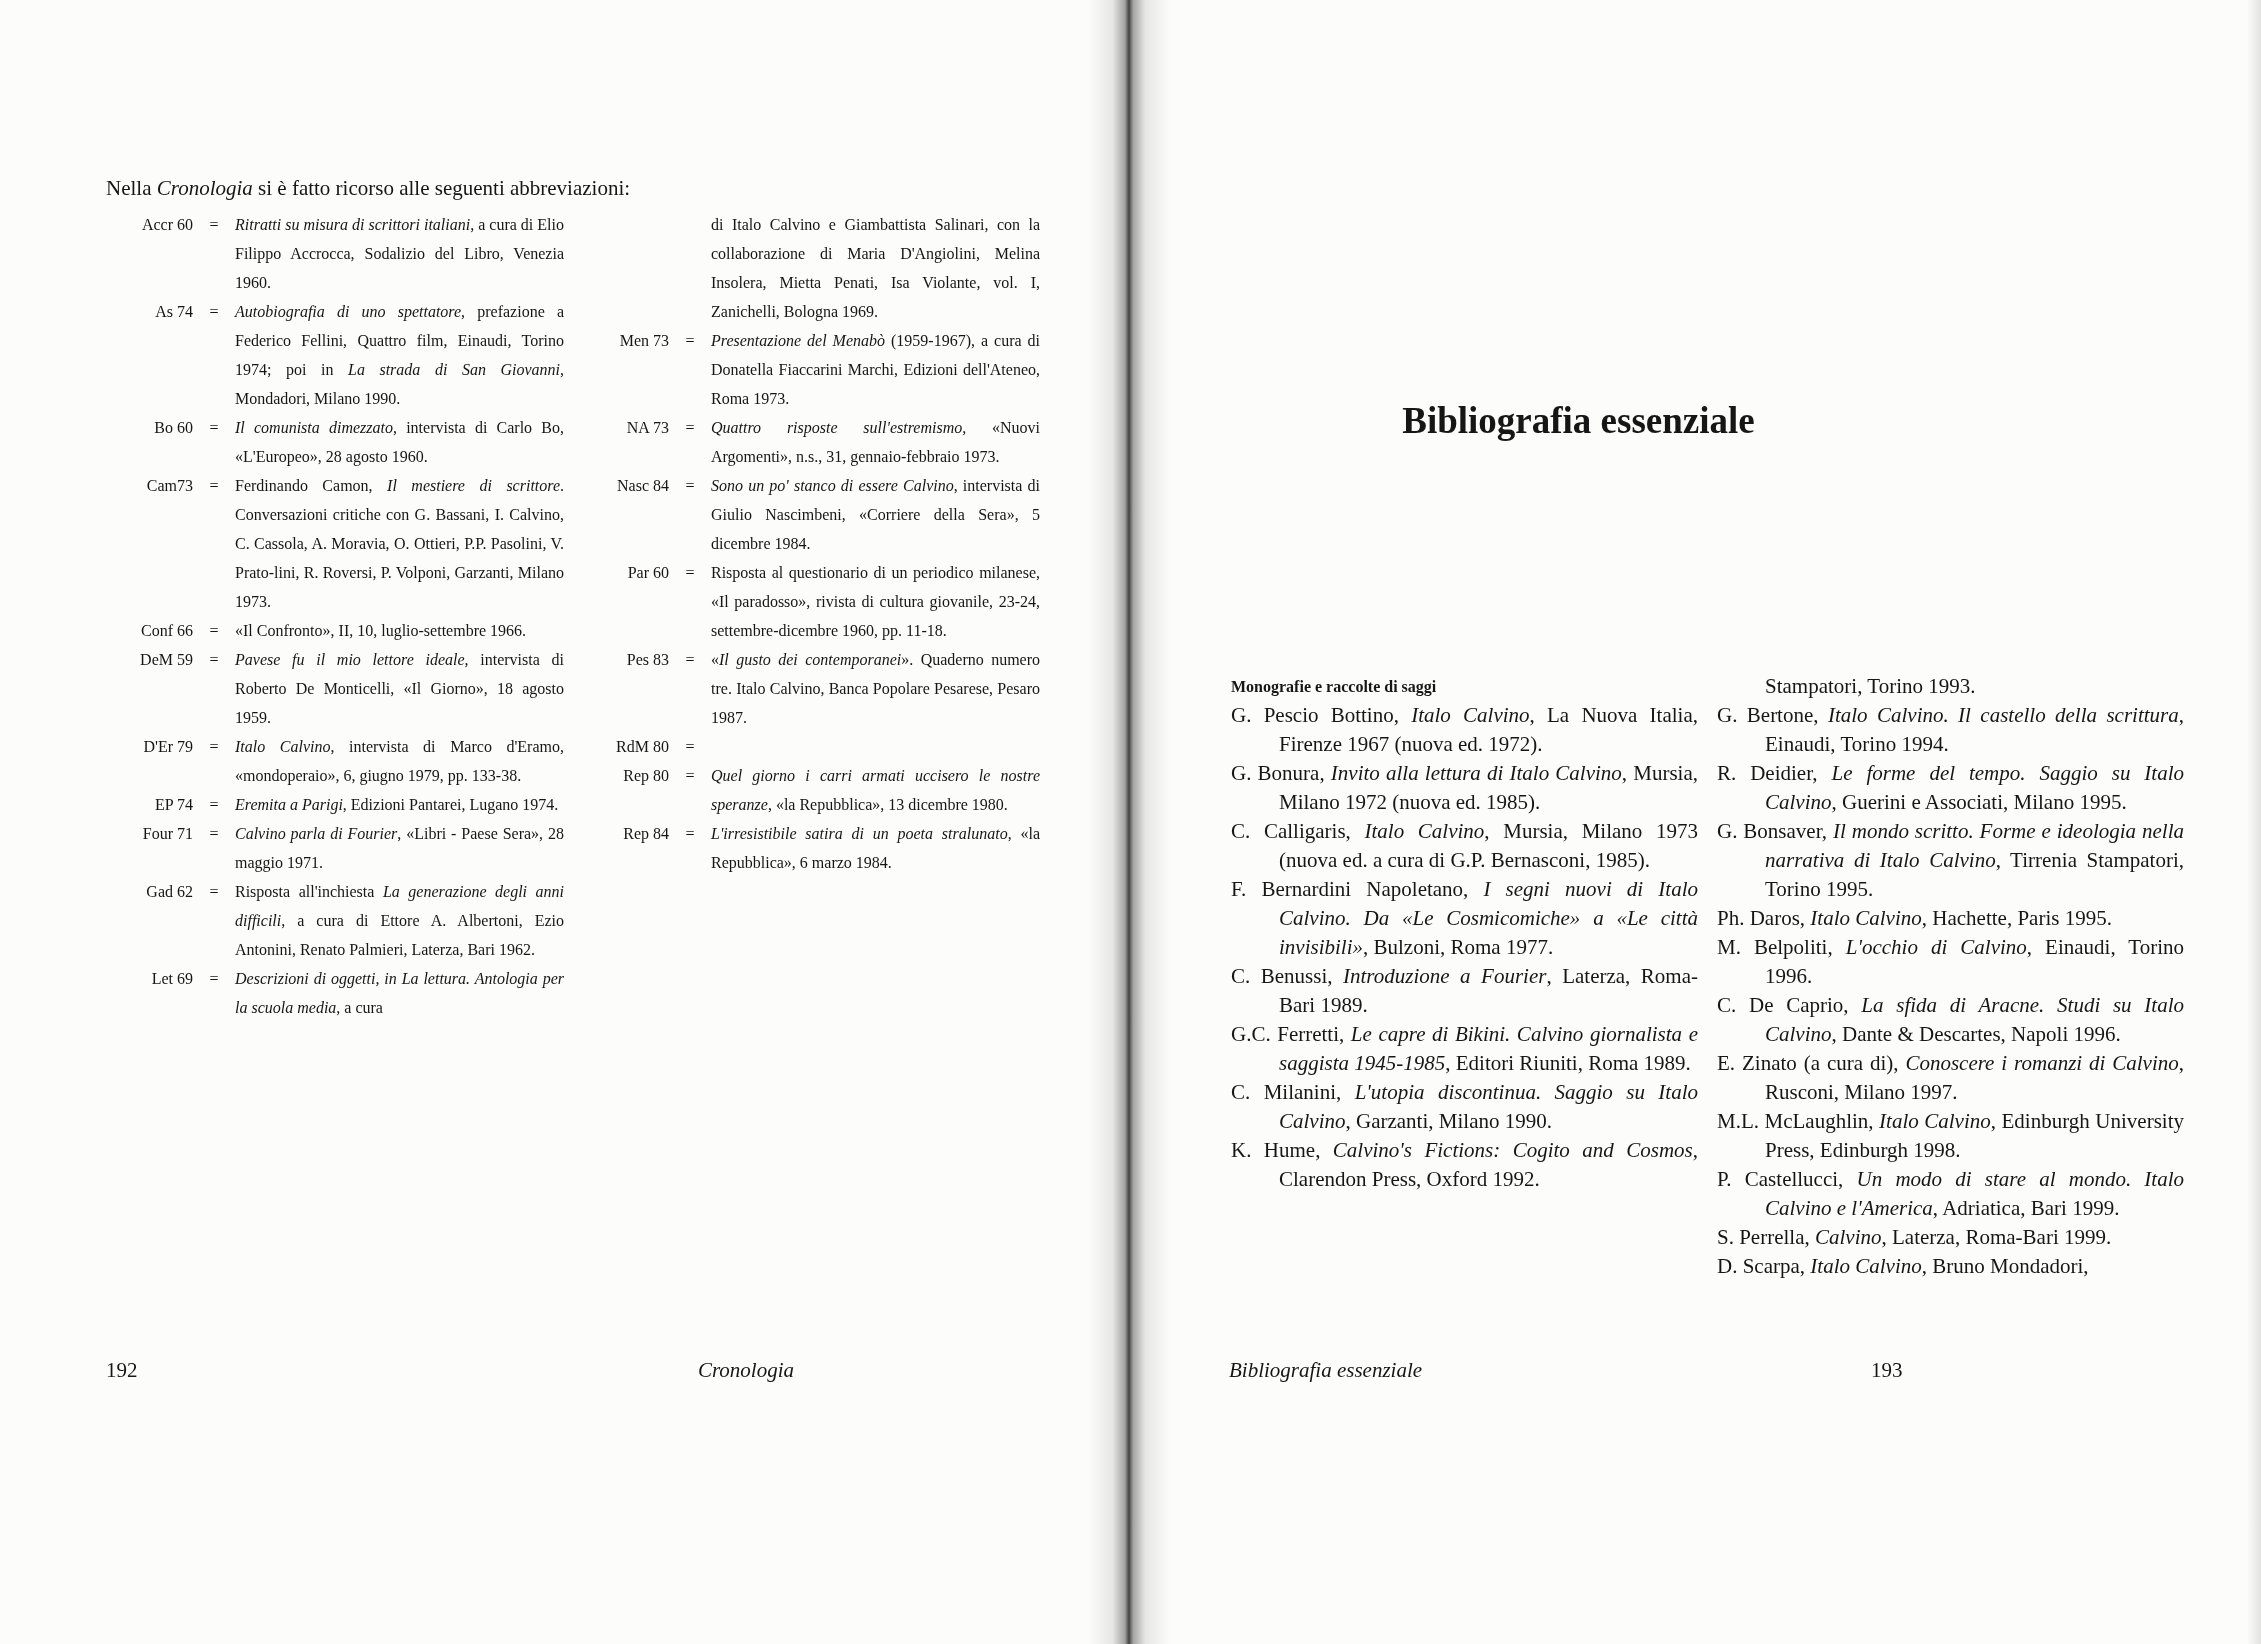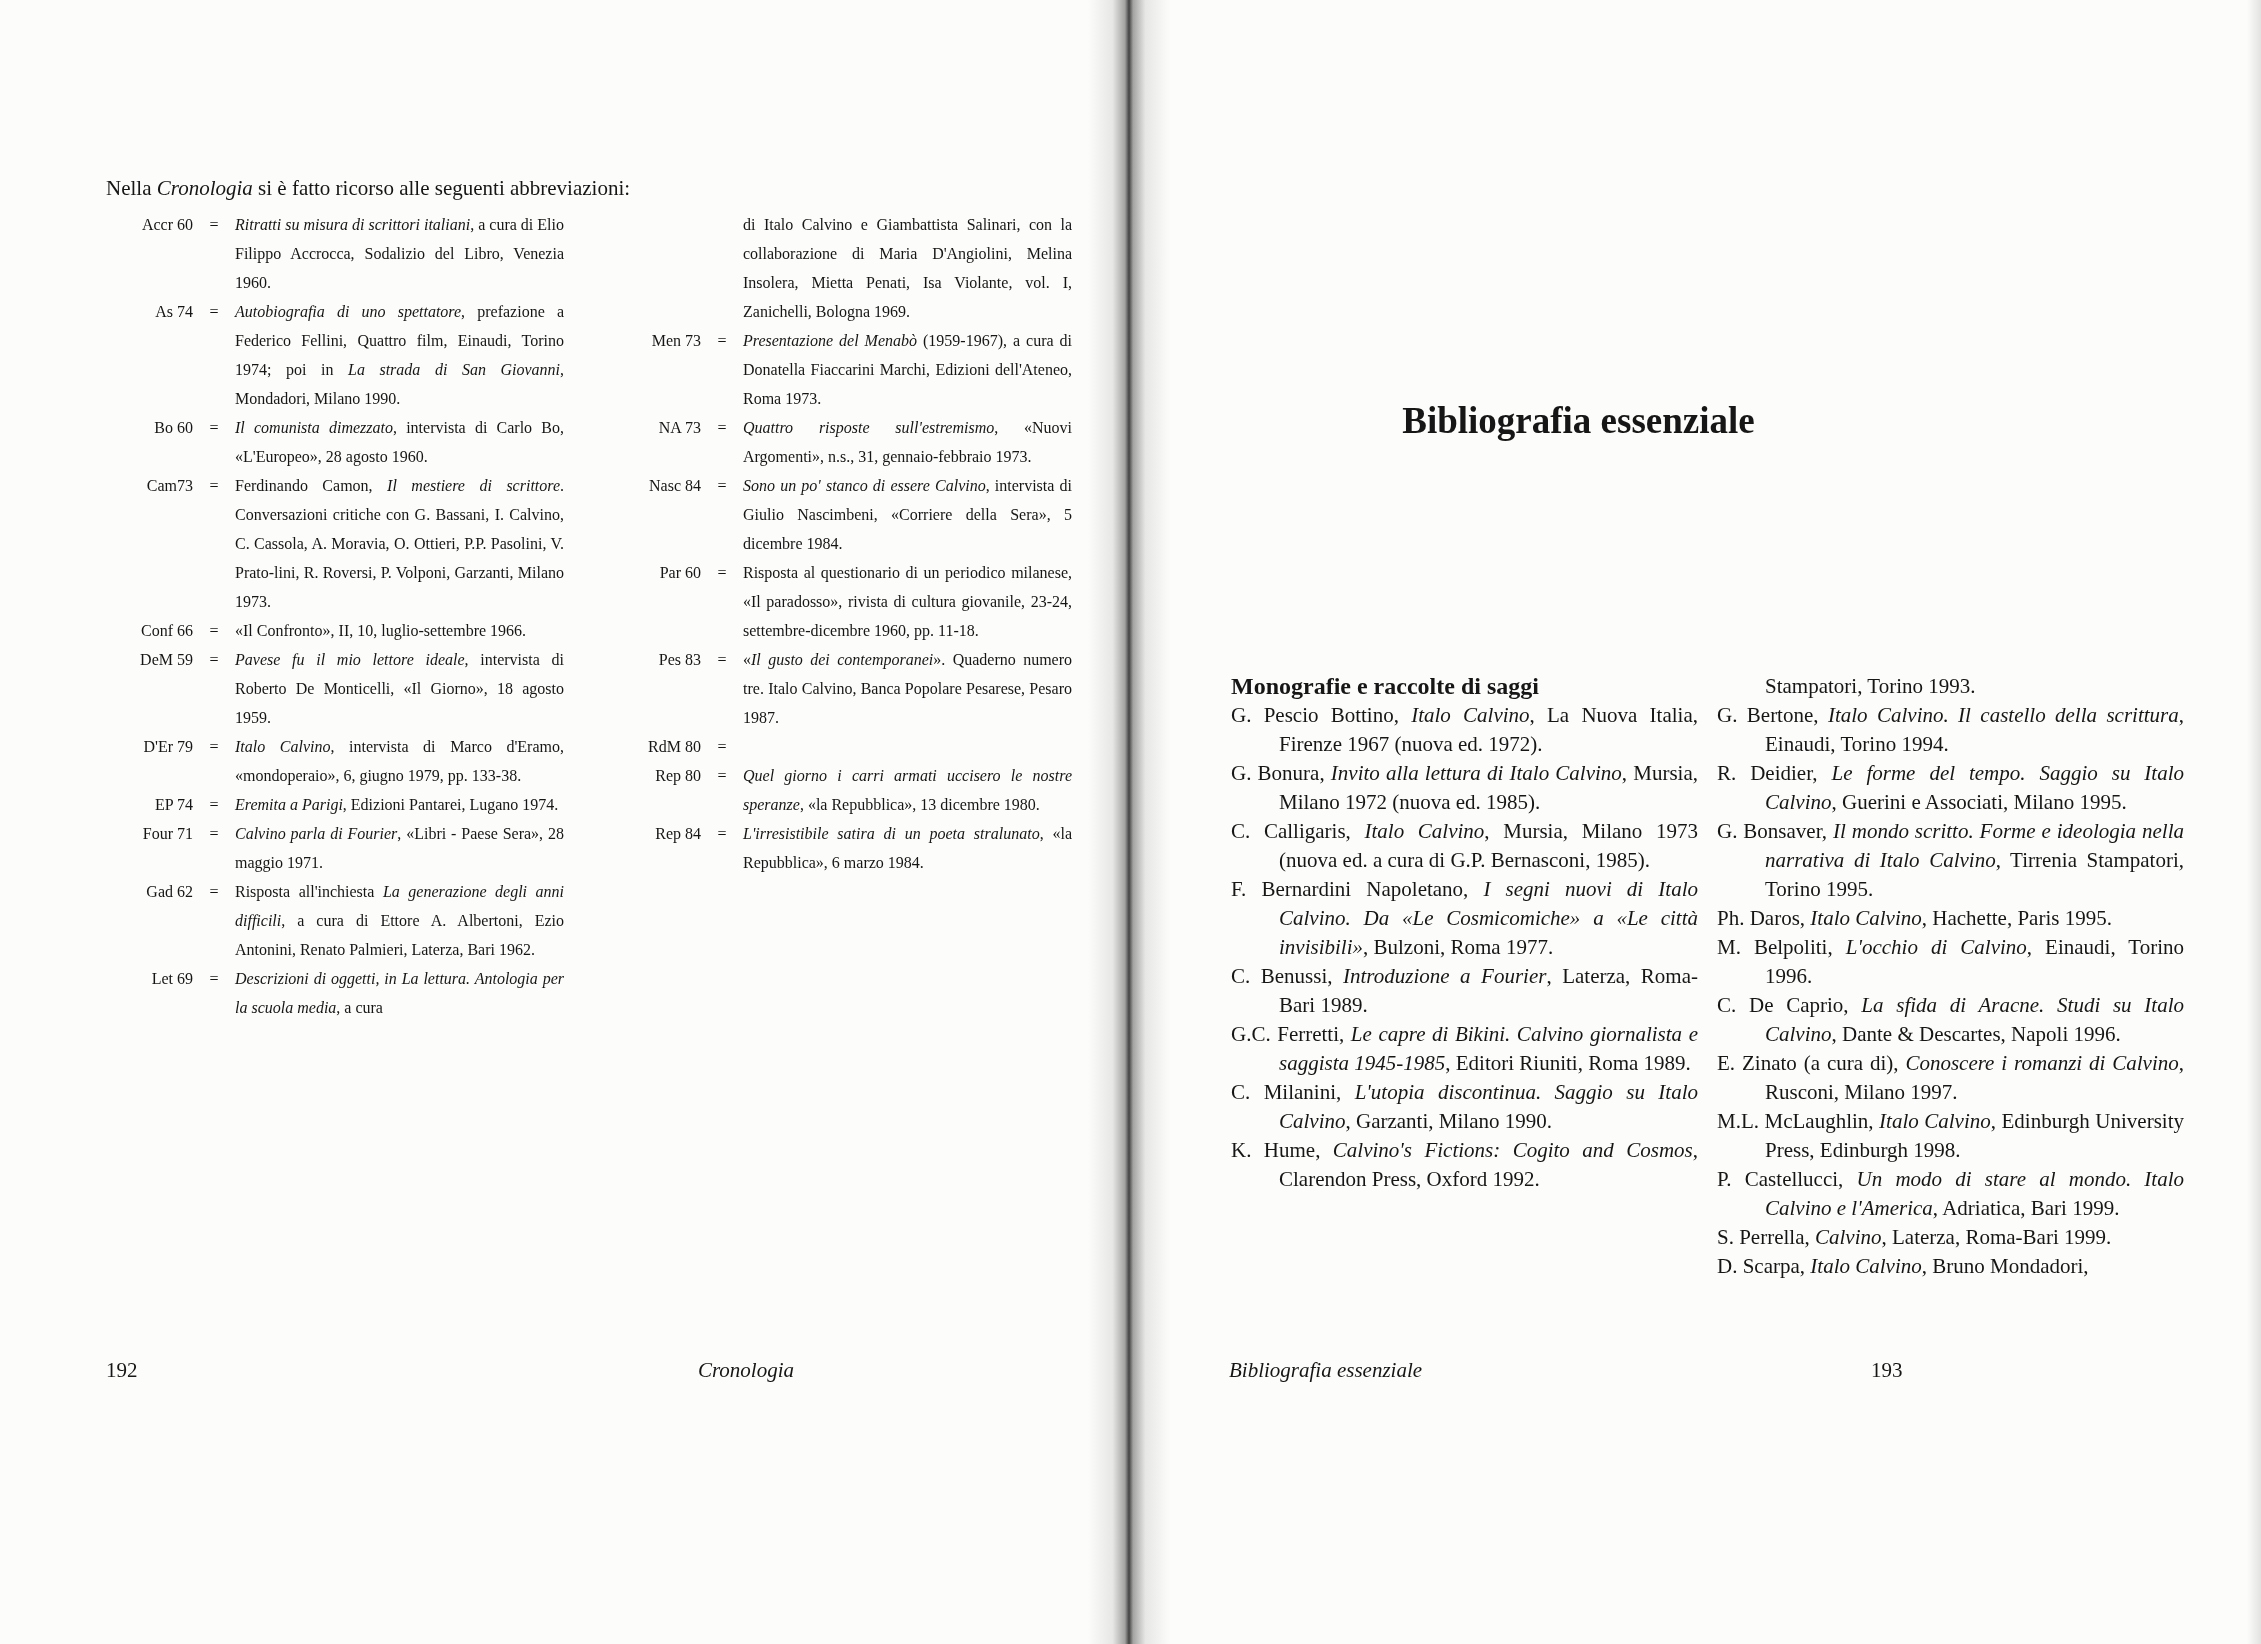--- a/index.html
+++ b/index.html
@@ -16,32 +16,32 @@
       rgba(75,75,75,0.50) 55%,
       rgba(120,120,120,0.16) 70%,
       rgba(130,130,130,0) 100%);}
   .right-edge{position:absolute;right:0;top:0;width:14px;height:100%;
     background:linear-gradient(90deg,rgba(0,0,0,0) 0%,rgba(0,0,0,0.10) 100%);}
   
   .intro{position:absolute;left:106px;top:174px;width:661px;margin:0;
          font-size:21px;line-height:29px;}
   .abbrev-col{position:absolute;top:210px;width:458px;font-size:16px;line-height:29px;}
   .abbrev-col.col1{left:106px;}
-  .abbrev-col.col2{left:614px;}
+  .abbrev-col.col2{left:582px;}
   .abbrev-entry{display:grid;grid-template-columns:87px 42px 1fr;align-items:start;margin:0;}
   .ab-label{text-align:right;white-space:nowrap;}
   .ab-eq{text-align:center;}
   .ab-text{text-align:justify;hyphens:none;}
   
   .title{position:absolute;left:1309px;top:398px;width:539px;margin:0;
          text-align:center;font-size:37px;line-height:45px;font-weight:bold;}
   .bib-col{position:absolute;top:672px;width:467px;font-size:21px;line-height:29px;}
   .bib-col.colA{left:1231px;}
   .bib-col.colB{left:1717px;}
-  .bib-heading{font-weight:bold;font-size:24px;}
+  .bib-heading{font-weight:bold;font-size:16px;}
   .bib-entry{margin:0;padding-left:48px;text-indent:-48px;text-align:justify;hyphens:none;}
   .bib-entry.cont{text-indent:0;}
   
   .footer-item{position:absolute;top:1356px;font-size:21px;line-height:29px;}
   .fnum-left{left:106px;}
   .ftitle-left{left:633px;width:226px;text-align:center;font-style:italic;}
   .ftitle-right{left:1229px;font-style:italic;}
   .fnum-right{left:1871px;}
   i{font-style:italic;}
 </style>

